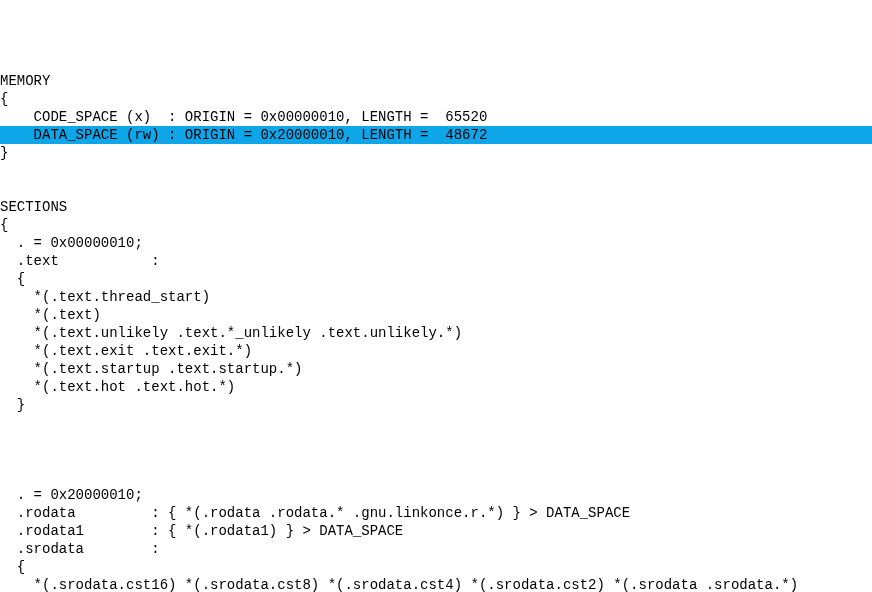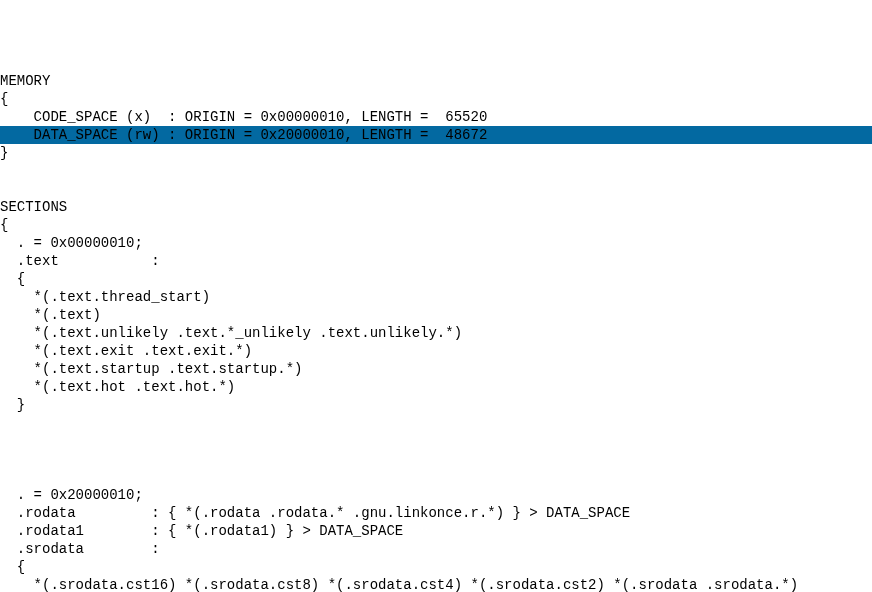--- a/index.html
+++ b/index.html
@@ -13,21 +13,21 @@
     width: 872px;
     height: 592px;
     overflow: hidden;
   }
   .line {
     display: block;
     padding: 0;
     min-height: 18px;
   }
   .hl {
-    background: #0369a1;
+    background: #0ea5e9;
     display: block;
     width: 100%;
   }
 </style>
 </head>
 <body>
 
 
 
 <div id="code"><span class="line">MEMORY</span><span class="line">{</span><span class="line">    CODE_SPACE (x)  : ORIGIN = 0x00000010, LENGTH =  65520</span><span class="line hl">    DATA_SPACE (rw) : ORIGIN = 0x20000010, LENGTH =  48672</span><span class="line">}</span><span class="line">&nbsp;</span><span class="line">&nbsp;</span><span class="line">SECTIONS</span><span class="line">{</span><span class="line">  . = 0x00000010;</span><span class="line">  .text           :</span><span class="line">  {</span><span class="line">    *(.text.thread_start)</span><span class="line">    *(.text)</span><span class="line">    *(.text.unlikely .text.*_unlikely .text.unlikely.*)</span><span class="line">    *(.text.exit .text.exit.*)</span><span class="line">    *(.text.startup .text.startup.*)</span><span class="line">    *(.text.hot .text.hot.*)</span><span class="line">  }</span><span class="line">&nbsp;</span><span class="line">&nbsp;</span><span class="line">&nbsp;</span><span class="line">&nbsp;</span><span class="line">  . = 0x20000010;</span><span class="line">  .rodata         : { *(.rodata .rodata.* .gnu.linkonce.r.*) } &gt; DATA_SPACE</span><span class="line">  .rodata1        : { *(.rodata1) } &gt; DATA_SPACE</span><span class="line">  .srodata        :</span><span class="line">  {</span><span class="line">    *(.srodata.cst16) *(.srodata.cst8) *(.srodata.cst4) *(.srodata.cst2) *(.srodata .srodata.*)</span></div>

